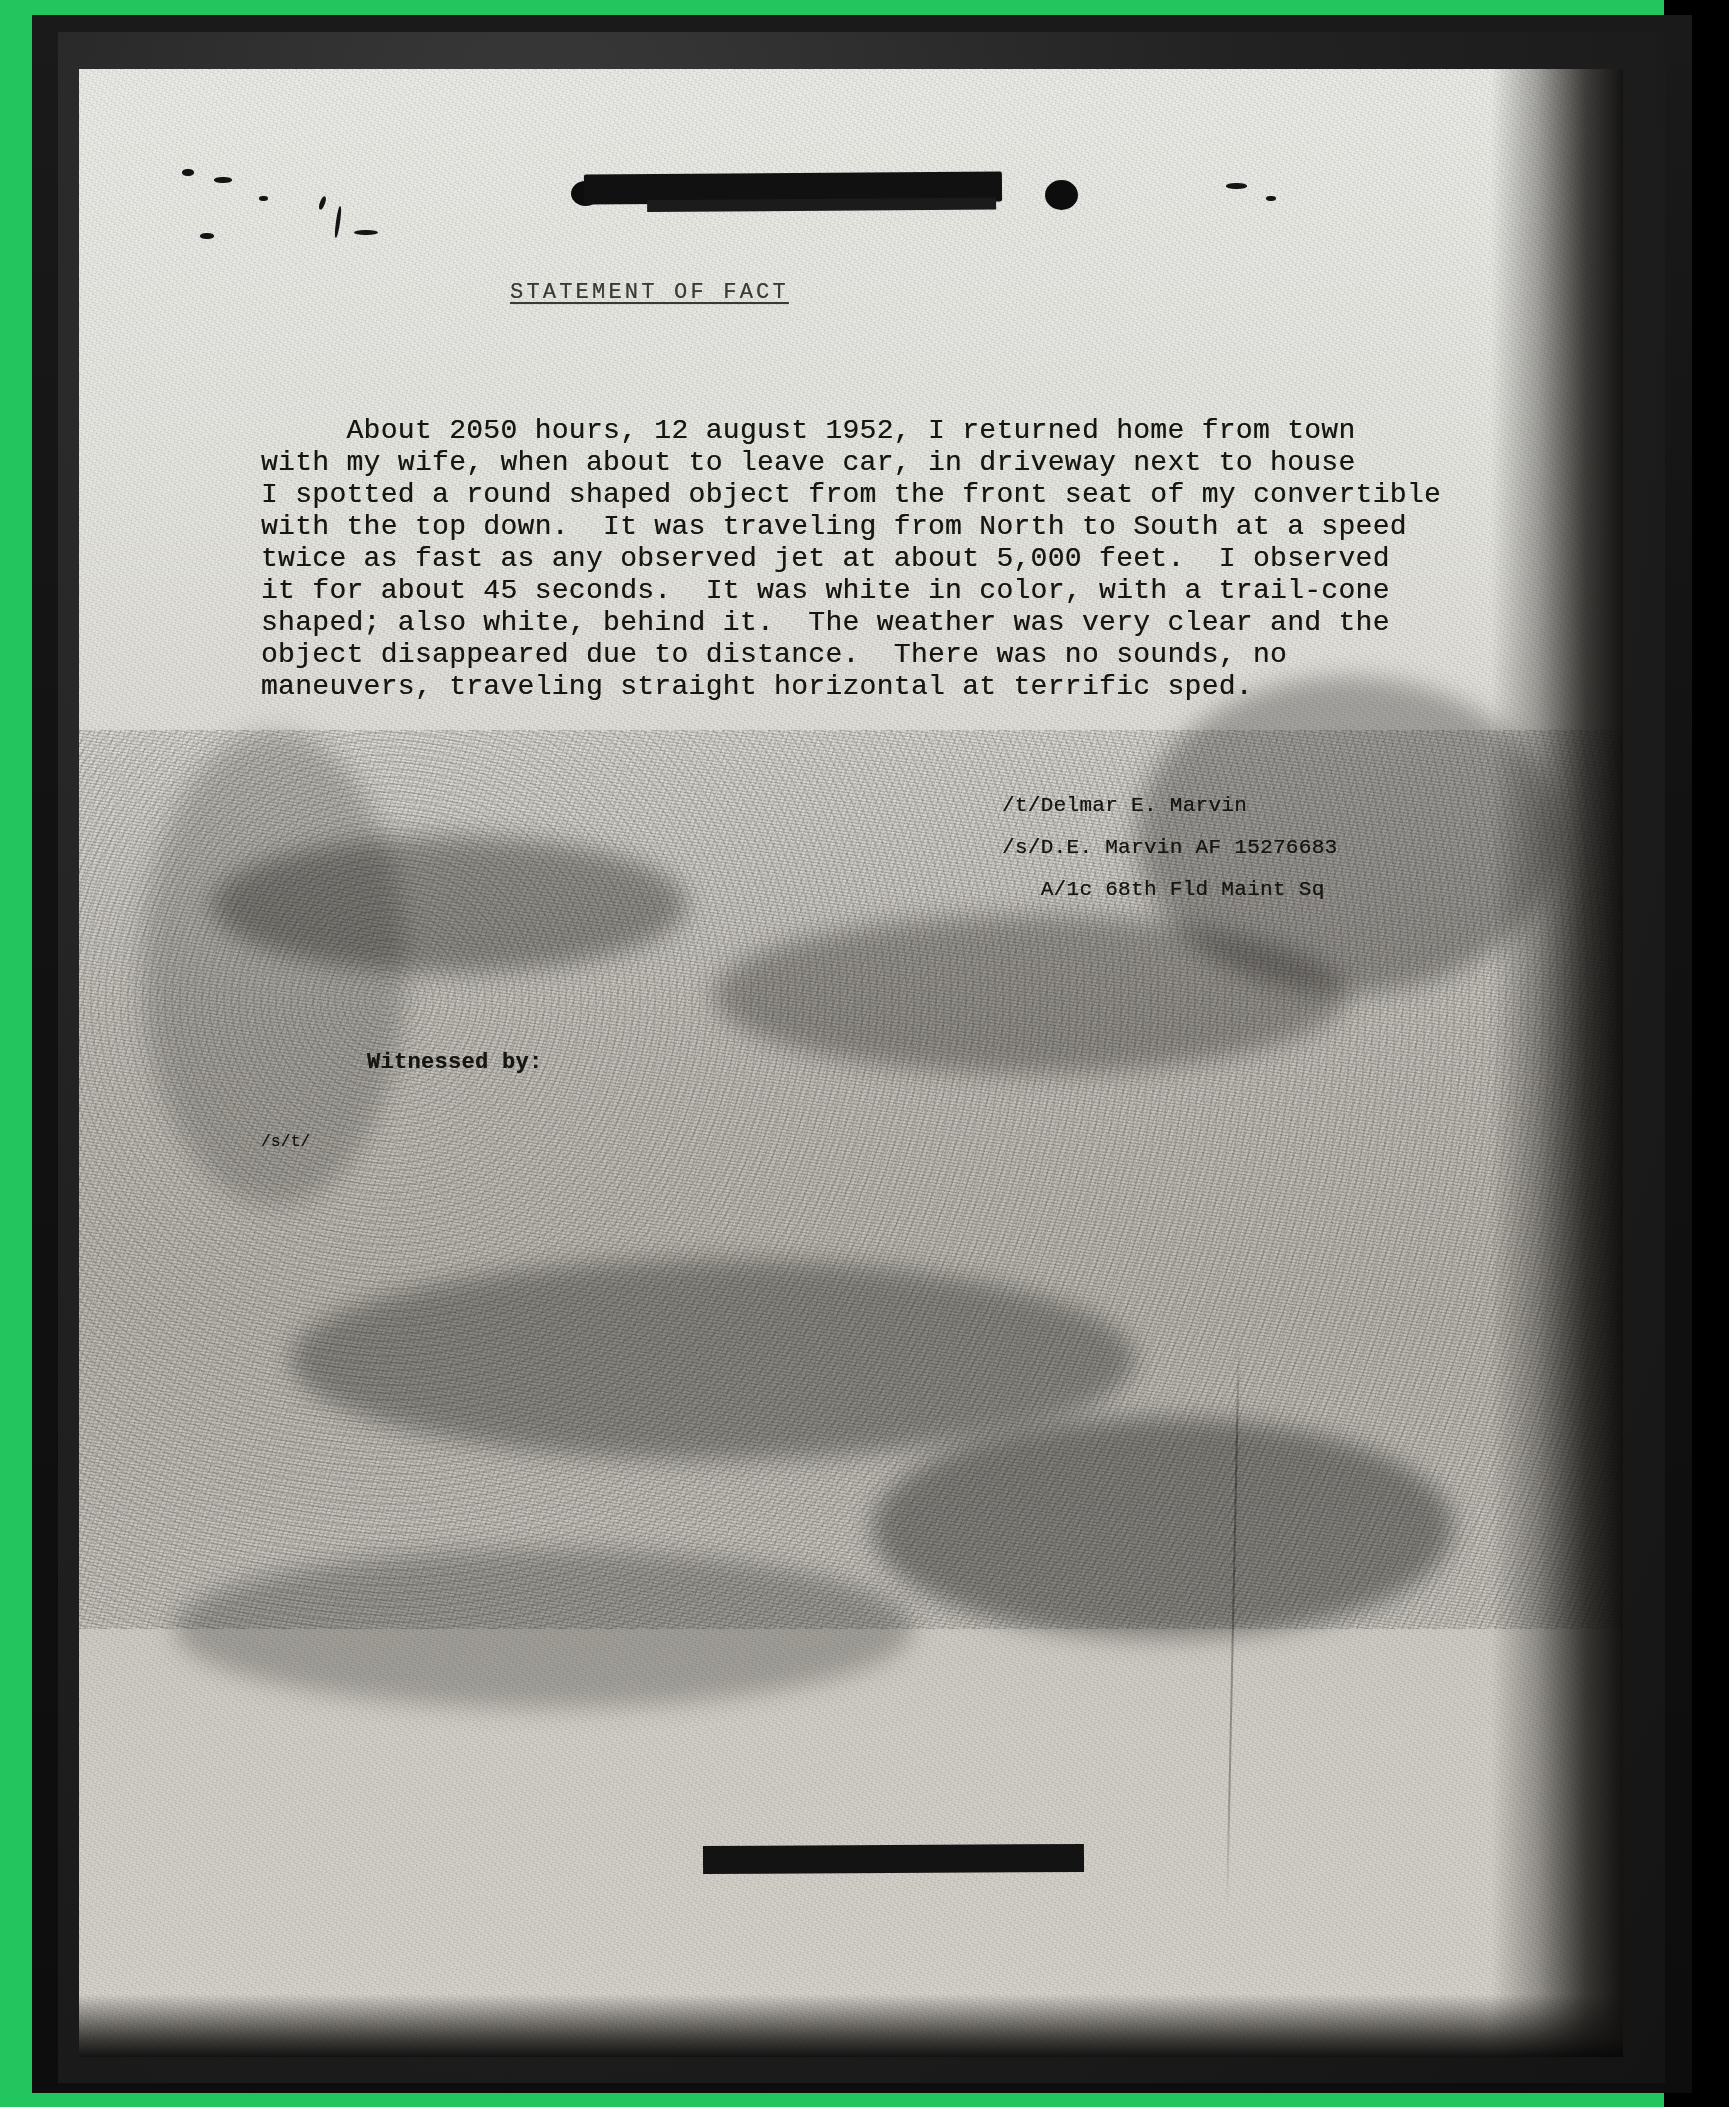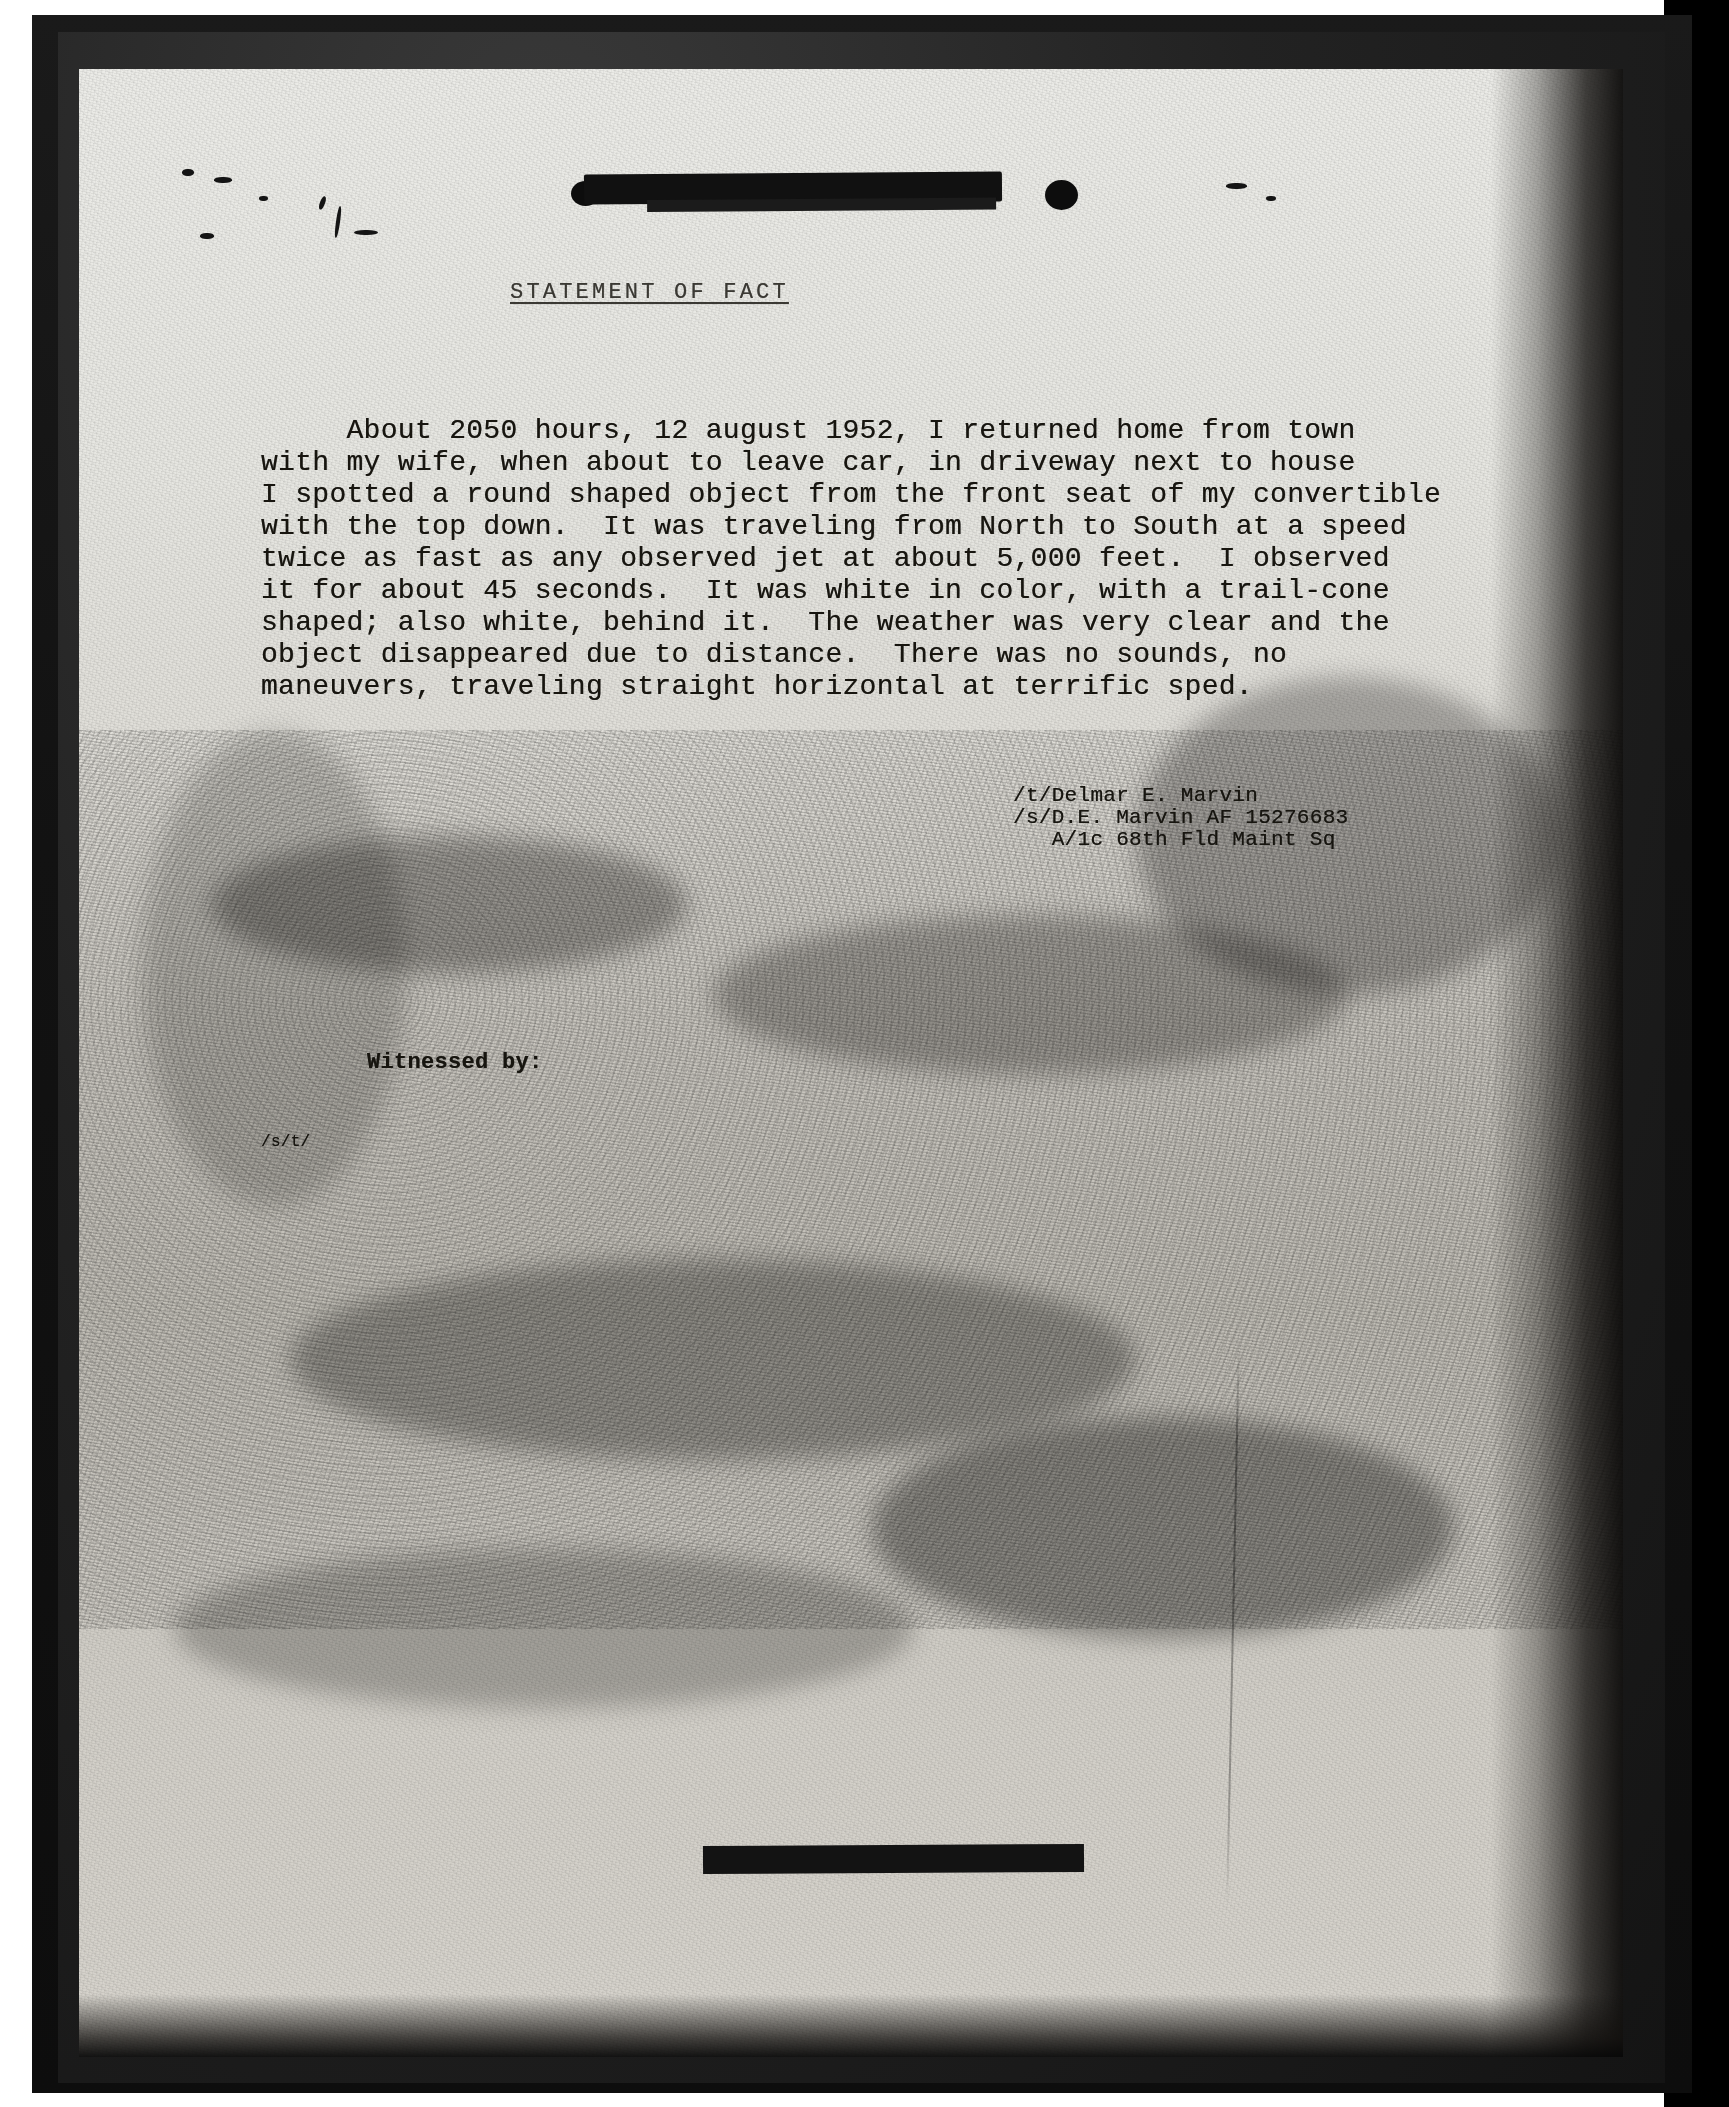--- a/index.html
+++ b/index.html
@@ -13,21 +13,21 @@
     overflow: hidden;
     font-family: "Liberation Mono", monospace;
   }
 
   
   #scan-frame {
     position: absolute;
     left: 0; top: 0;
     width: 1664px;
     height: 2108px;
-    background: #ffffff;
+    background: #22c55e;
   }
 
   
   #film-edge {
     position: absolute;
     left: 32px;
     top: 15px;
     width: 1660px;
     height: 2078px;
     background: linear-gradient(180deg, #1a1a1a 0%, #121212 40%, #0d0d0d 100%);
@@ -216,22 +216,21 @@
     top: 346px;
     font-size: 28px;
     line-height: 32px;
     text-indent: 0;
   }
 
   #signature-block {
     left: 923px;
     top: 716px;
     font-size: 21px;
-    line-height: 22px;
-    margin-left: 11px;
+    line-height: 42px;
   }
 
   #witness-label {
     left: 288px;
     top: 981px;
     font-size: 22px;
     font-weight: bold;
     font-family: Liberation Mono, monospace;
   }
 

